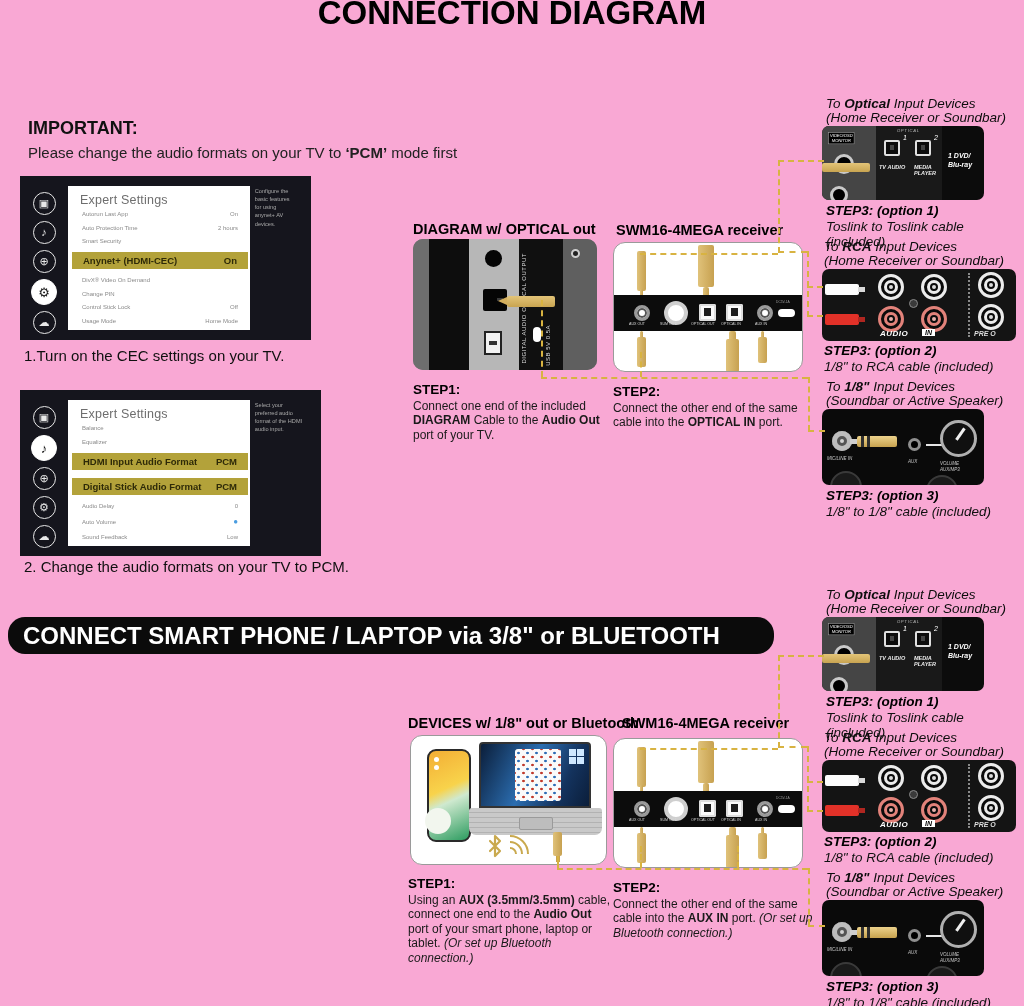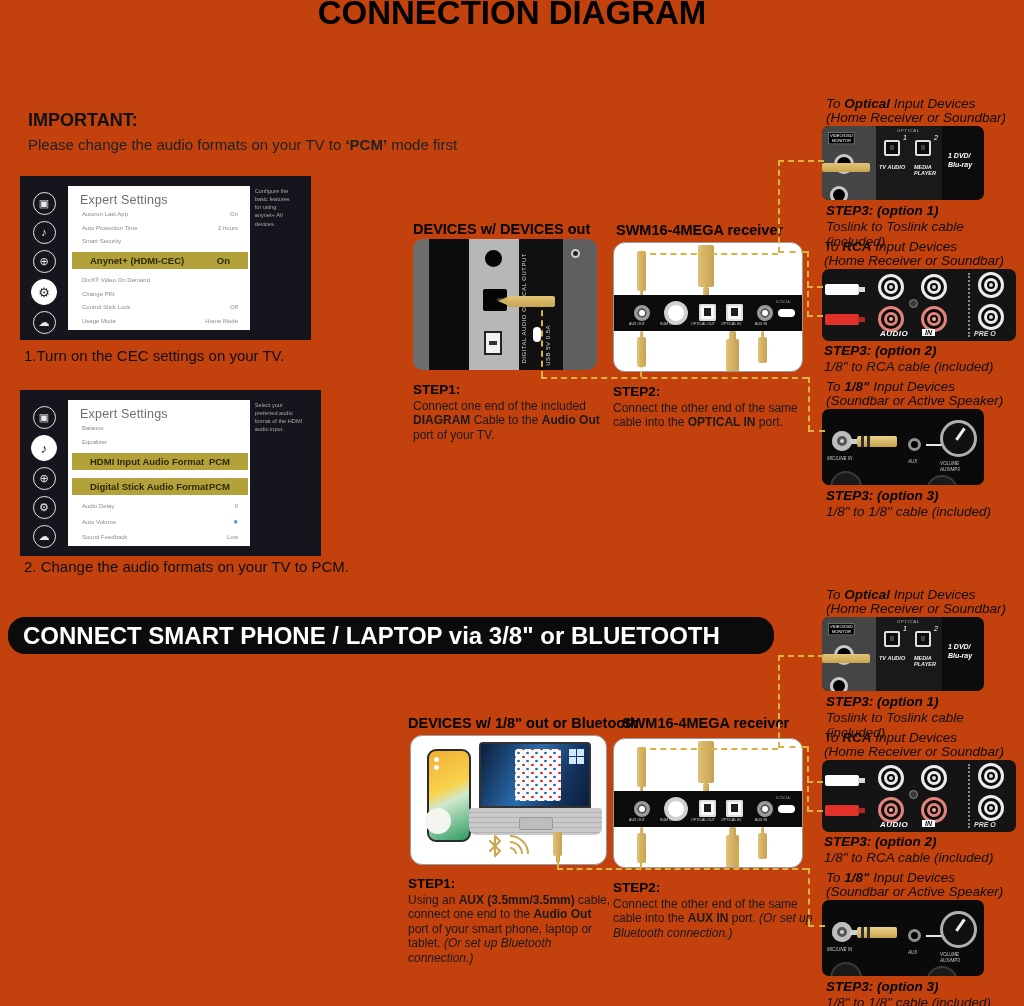--- a/index.html
+++ b/index.html
@@ -1,38 +1,38 @@
 <!DOCTYPE html>
 <html><head>
 <meta charset="utf-8">
 <style>
   * { margin:0; padding:0; box-sizing:border-box; }
   body { font-family:"Liberation Sans", sans-serif; background:#fff; }
-  #page { position:relative; width:1024px; height:1006px; background:#c2410c; overflow:hidden; }
+  #page { position:relative; width:1024px; height:1006px; background:#f9a8d4; overflow:hidden; }
   .abs { position:absolute; }
 
   .main-title { left:0; right:0; top:-6px; text-align:center; font-size:33px; font-weight:800; color:#000; letter-spacing:0px; }
 
   .section-bar { background:#0b0b0b; border-radius:17px; color:#fff; display:flex; align-items:center; padding-left:15px; font-weight:600; }
   #bar1 { left:8px; top:68px; width:757px; height:34px; font-size:24px; }
   #bar2 { left:8px; top:617px; width:766px; height:37px; font-size:24px; }
 
   .imp-label { font-size:18px; font-weight:800; color:#111; }
   .imp-line { font-size:15px; color:#222; margin-top:5px; }
 
   
   .tvshot { background:#15151d; display:flex; }
   .tv-icons { width:48px; display:flex; flex-direction:column; align-items:center; gap:6px; padding-top:16px; }
   .tv-ico { width:23px; height:23px; border:1.5px solid #e8e8e8; border-radius:50%; color:#e8e8e8; font-size:11px; line-height:1; display:flex; align-items:center; justify-content:center; flex:none; }
   .tv-ico.active { background:#fff; color:#1c1c1c; border-color:#fff; width:26px; height:26px; font-size:13px; }
   .tv-menu { width:182px; background:#fff; margin:10px 0; padding:7px 10px 6px 12px; display:flex; flex-direction:column; }
   .tv-menu-title { font-size:12.5px; color:#6e6e6e; letter-spacing:.2px; margin-bottom:4px; }
   .tv-rows { flex:1; display:flex; flex-direction:column; justify-content:space-between; }
   .tv-row { display:flex; justify-content:space-between; align-items:center; font-size:6px; color:#8a8a8a; padding:0 2px; }
-  .tv-row.hl { background:#b3a23a; color:#2e2a08; font-size:9.5px; font-weight:700; margin:0 -8px; padding:3px 18px; }
+  .tv-row.hl { background:#b3a23a; color:#2e2a08; font-size:9.5px; font-weight:700; margin:0 -8px; padding:3px 11px; }
   .blue-dot { color:#4a9de0; font-size:8px; }
   .tv-note { flex:1; font-size:7px; transform:scale(.8); transform-origin:left top; color:#a9a9a9; padding:14px 5px 0 6px; line-height:1.45; }
   .tv-caption { font-size:15px; color:#101010; }
 
   .mid-h { font-size:14.5px; font-weight:700; color:#000; }
   .step-label { font-size:13.5px; font-weight:700; color:#000; }
   .step-text { font-size:12px; color:#1a1a1a; line-height:1.2; margin-top:2px; }
 
   
   .tvback { width:184px; height:131px; border-radius:10px; background:#787878; overflow:hidden; }
@@ -127,21 +127,21 @@
   .dash-v { position:absolute; border-left:2px dashed #d8b341; }
 </style>
 </head>
 <body>
 
 <div id="page">
 
   <div class="abs main-title">CONNECTION DIAGRAM</div>
 
 
-  <div class="abs" style="left:28px; top:110px;">
+  <div class="abs" style="left:28px; top:118px;">
     <div class="imp-label">IMPORTANT:</div>
     <div class="imp-line"><span>Please change the audio formats on your TV to </span><span style="font-weight: 700;">‘PCM’</span><span> mode first</span></div>
   </div>
 
   <div class="abs tvshot" style="left:20px; top:176px; width:291px; height:164px;">
     <div class="tv-icons">
       <div class="tv-ico">▣</div>
       <div class="tv-ico">♪</div>
       <div class="tv-ico">⊕</div>
       <div class="tv-ico active">⚙</div>
@@ -226,21 +226,21 @@
         <div class="tv-row">
             <span>Sound Feedback</span>
             <span>Low</span>
           </div>
       </div>
     </div>
     <div class="tv-note">Select your preferred audio format of the HDMI audio input.</div>
   </div>
   <div class="abs tv-caption" style="left:24px; top:558px;">2. Change the audio formats on your TV to PCM.</div>
 
-  <div class="abs mid-h" style="left:413px; top:221px;">DEVICES w/ DEVICES out</div>
+  <div class="abs mid-h" style="left:413px; top:221px;">DIAGRAM w/ OPTICAL out</div>
   <div class="abs tvback" style="left:413px; top:239px;">
     <div class="tb-col" style="left:0; width:16px; background:#6e6e6e;"></div>
     <div class="tb-col" style="left:16px; width:40px; background:#0d0d0d;"></div>
     <div class="tb-col" style="left:56px; width:50px; background:#b7b7b7;"></div>
     <div class="tb-col" style="left:106px; width:44px; background:#101010;"></div>
     <div class="tb-col" style="left:150px; width:34px; background:#5f5f5f;"></div>
     <div class="tb-circle" style="left:72px; top:11px;"></div>
     <div class="tb-sq" style="left:70px; top:50px;"></div>
     <div class="tb-usb" style="left:71px; top:92px;"></div>
     <div class="tb-vtext" style="left:108px; top:14px;">DIGITAL AUDIO

